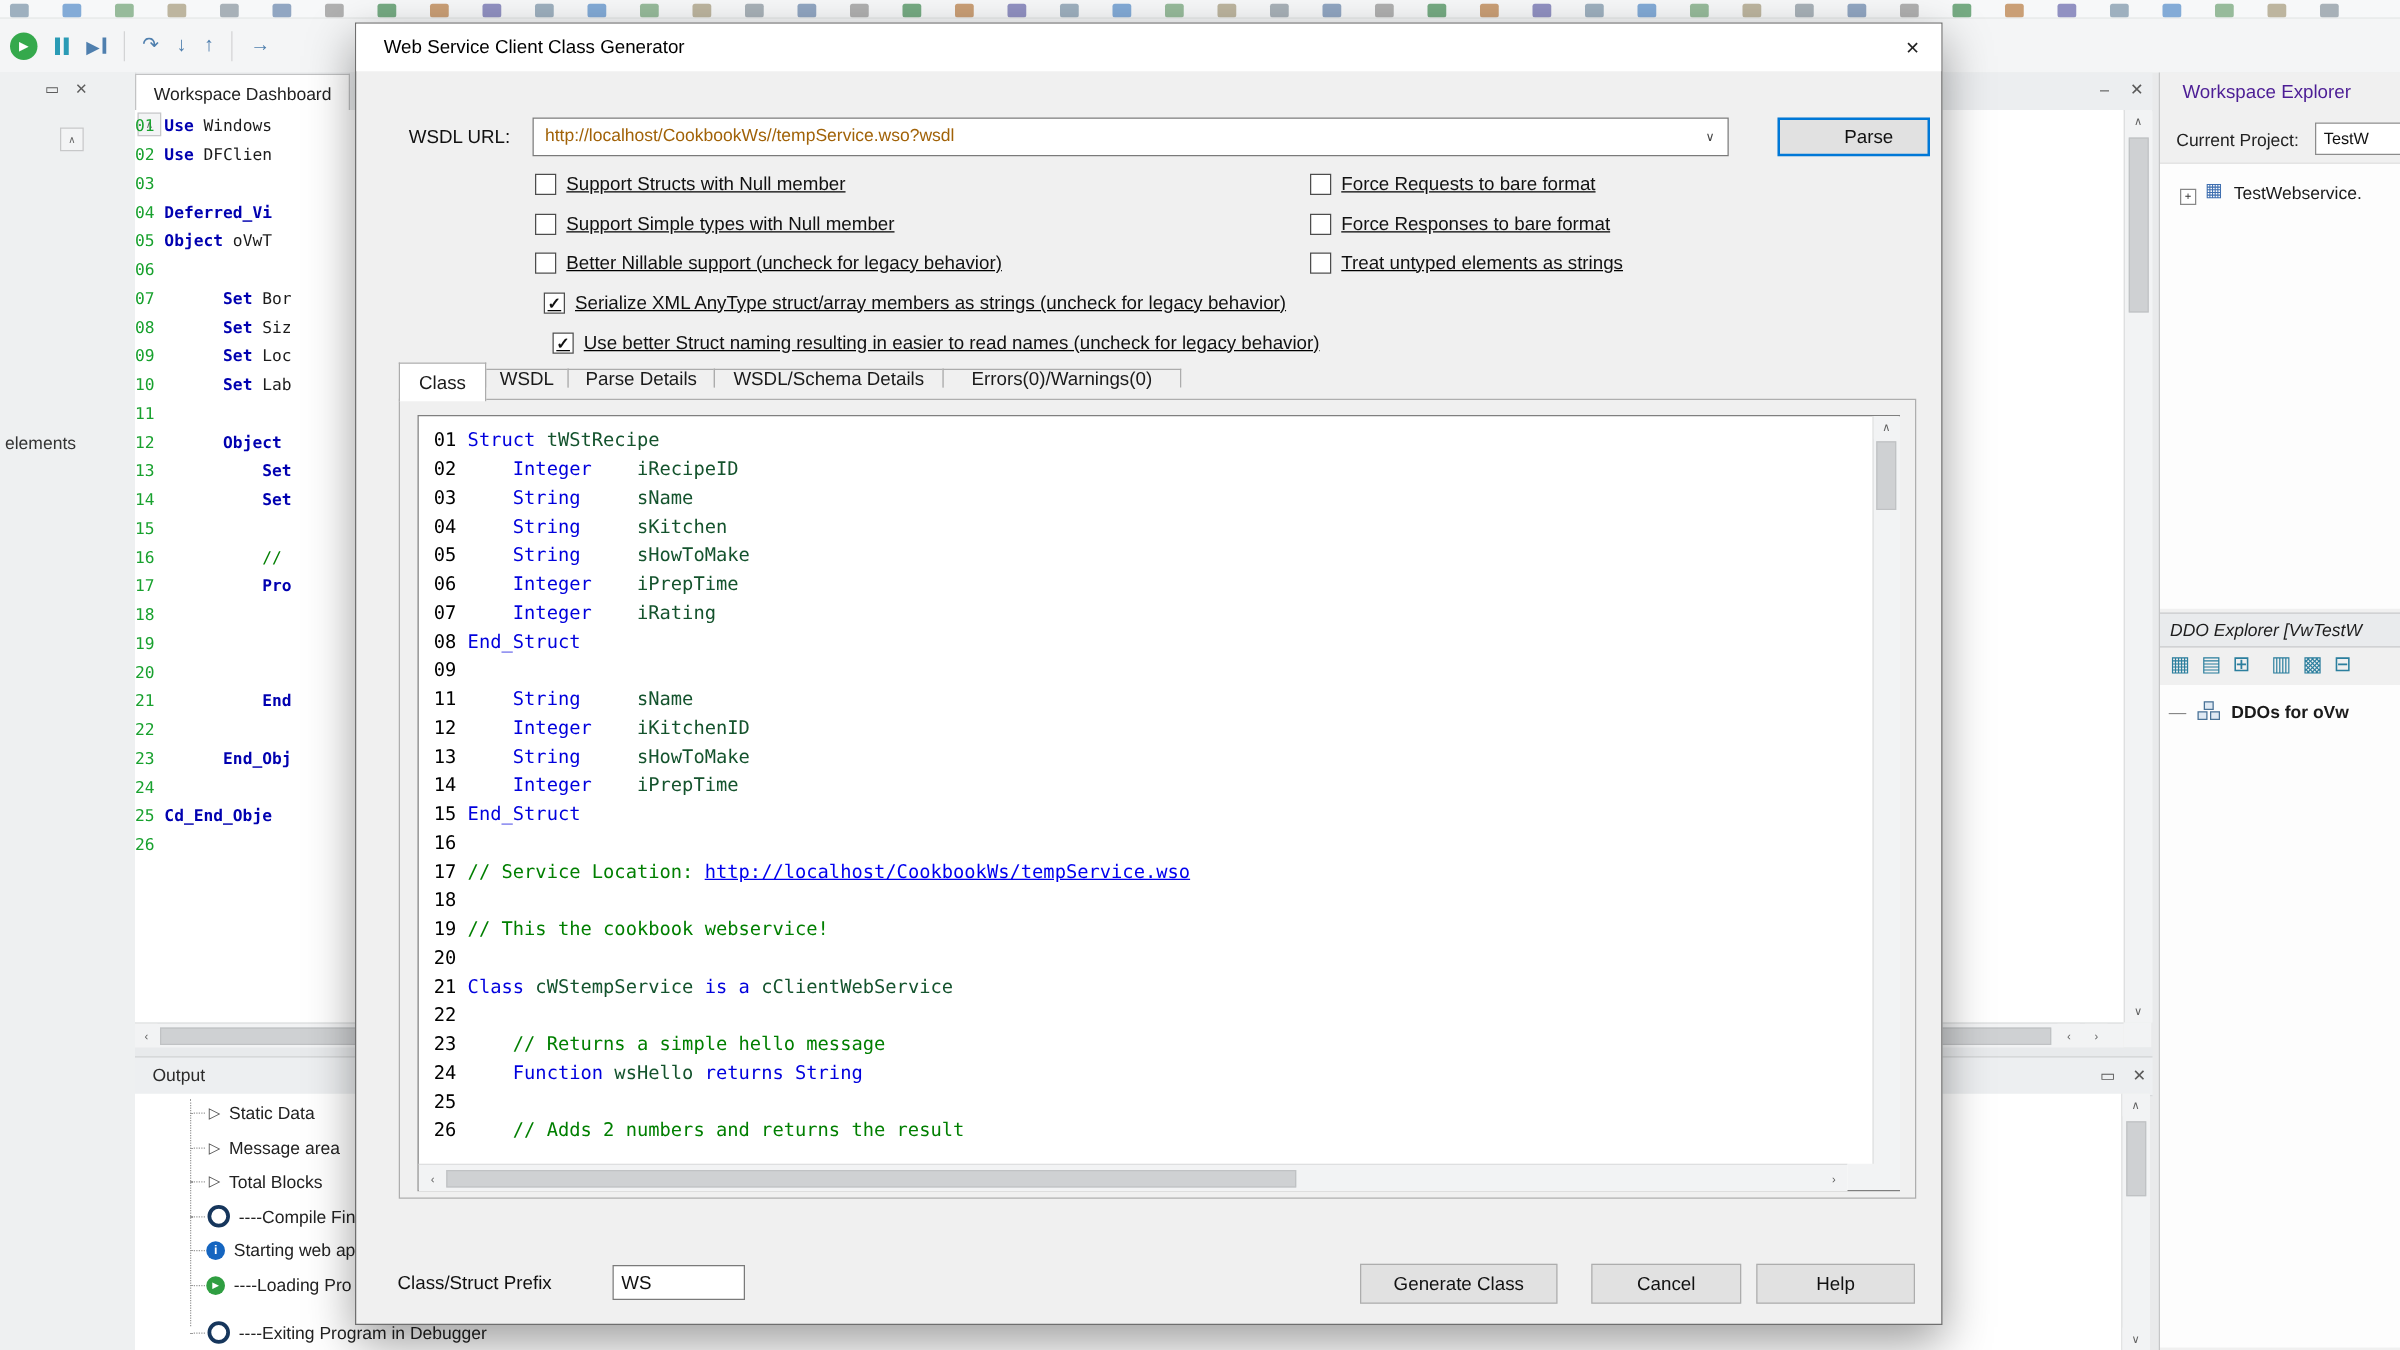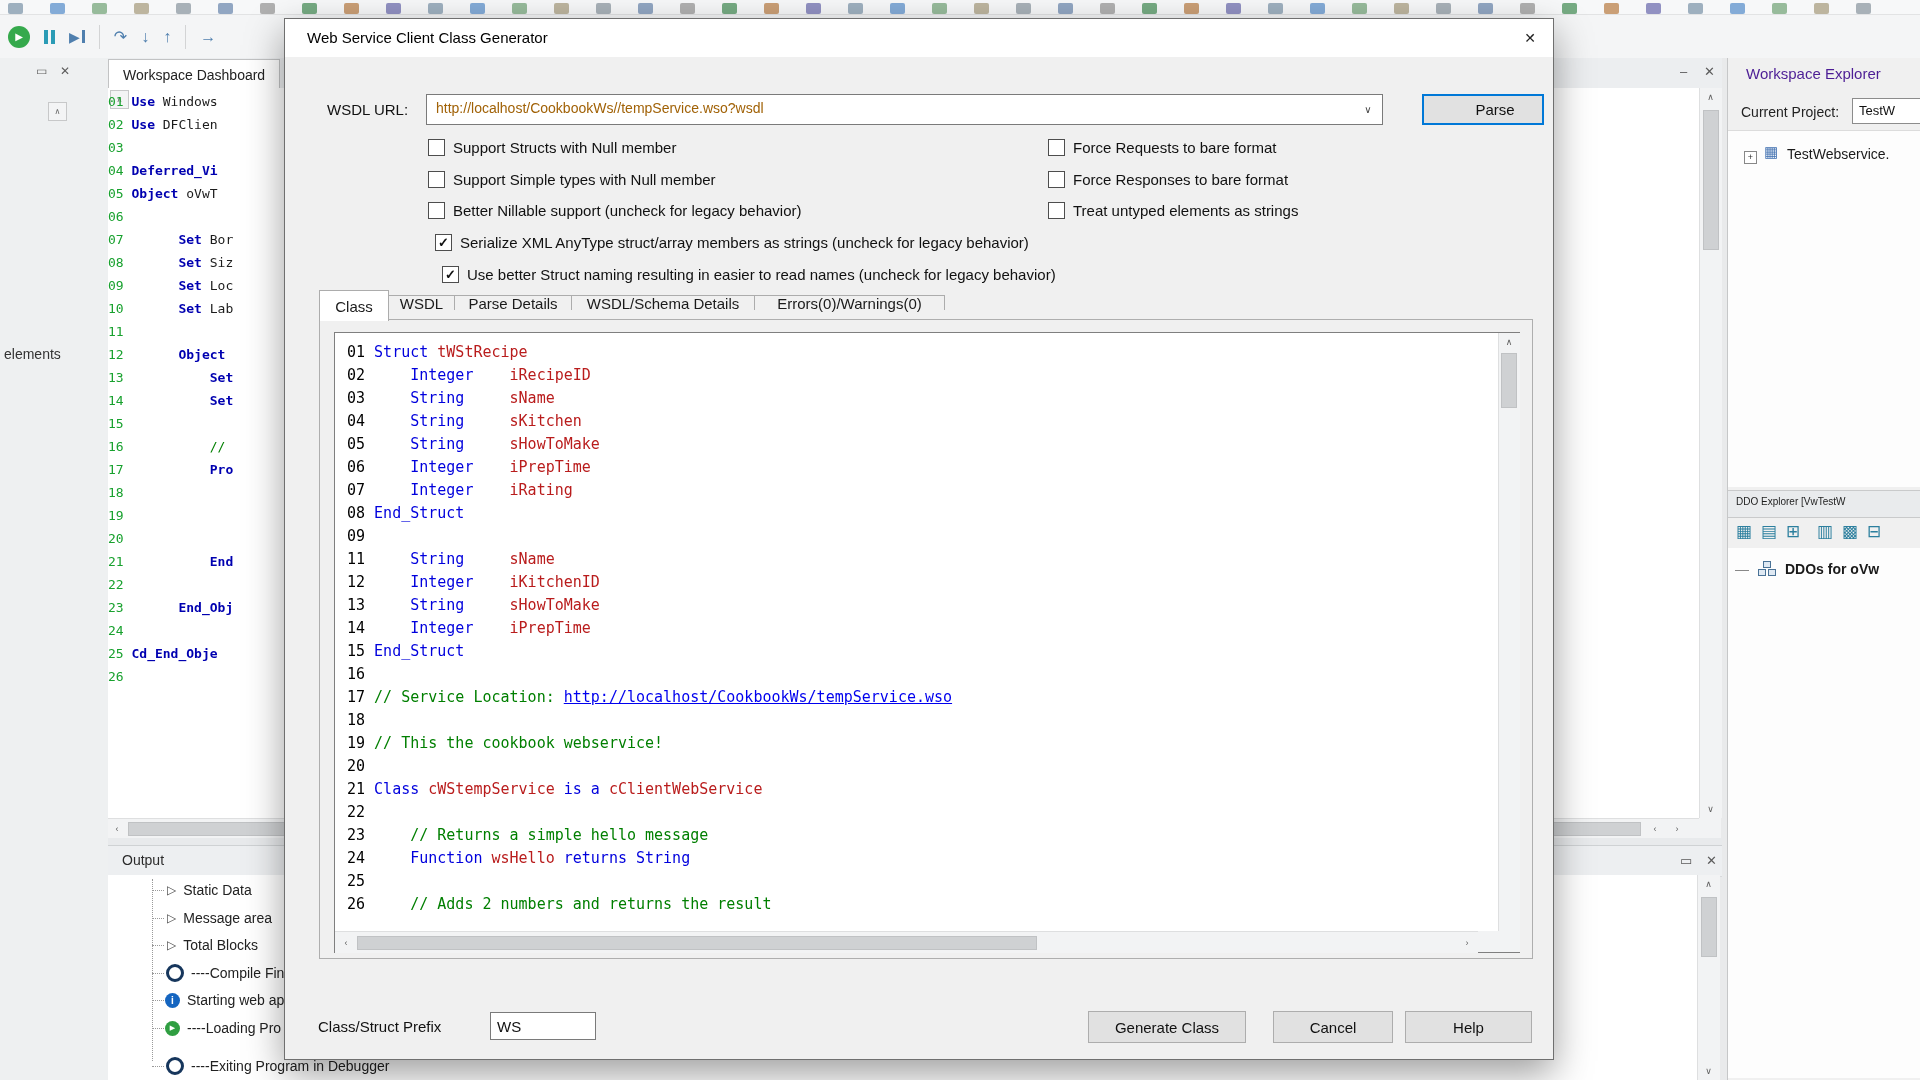--- a/index.html
+++ b/index.html
@@ -73,21 +73,21 @@
   #cp-label{position:absolute;left:13px;top:46px;font-size:14px;color:#222;}
   #cp-combo{position:absolute;left:124px;top:40px;width:69px;height:26px;background:#fff;border:1px solid #8c8c8c;
             font-size:13px;color:#111;line-height:24px;padding-left:6px;overflow:hidden;white-space:nowrap;box-sizing:border-box;}
   #we-tree{position:absolute;left:0;top:72px;width:193px;height:356px;background:#fdfdfd;border-top:1px solid #dcdcdc;}
   .plusbox{position:absolute;width:11px;height:11px;border:1px solid #888;background:#fff;color:#333;font-size:9px;
            display:flex;align-items:center;justify-content:center;line-height:9px;}
   .grid-ico{position:absolute;color:#3f6fb0;font-size:15px;}
   .tree-label{position:absolute;font-size:14px;color:#1a1a1a;white-space:nowrap;}
   #ddo-header{position:absolute;left:0;top:432px;width:193px;height:28px;background:#e9ebed;border-top:1px solid #c9cacb;
               border-bottom:1px solid #c9cacb;box-sizing:border-box;}
-  #ddo-title{position:absolute;left:8px;top:5px;font-size:10px;color:#1d1d1d;white-space:nowrap;overflow:hidden;width:182px;}
+  #ddo-title{position:absolute;left:8px;top:5px;font-size:14px;color:#1d1d1d;white-space:nowrap;overflow:hidden;width:182px;font-style:italic;}
   #ddo-toolbar{position:absolute;left:0;top:461px;width:193px;height:28px;}
   .ddo-ico{position:absolute;top:3px;color:#2c7f9e;font-size:17px;line-height:20px;}
   #ddo-tree{position:absolute;left:0;top:490px;width:193px;height:530px;background:#fdfdfd;}
   .org-icon{position:absolute;width:17px;height:15px;}
   .org-icon i{position:absolute;width:6px;height:5px;border:1px solid #4a7296;background:#dfe9f3;display:block;}
 
   
   #dialog{left:284px;top:18px;width:1268px;height:1040px;background:#f0f0f0;border:1px solid #6f6f6f;
           box-shadow:0 14px 36px rgba(0,0,0,.38);box-sizing:content-box;z-index:10;}
   #dlg-titlebar{position:absolute;left:0;top:0;width:1268px;height:38px;background:#fff;}
@@ -95,35 +95,35 @@
   #dlg-close{position:absolute;left:1222px;top:0;width:46px;height:38px;display:flex;align-items:center;justify-content:center;
              color:#222;font-size:14px;}
   .dlg-label{position:absolute;font-size:15px;color:#111;}
   #wsdl-combo{position:absolute;left:141px;top:75px;width:957px;height:31px;background:#fff;border:1px solid #7a7a7a;box-sizing:border-box;}
   #wsdl-text{position:absolute;left:9px;top:5px;font-size:14px;color:#a16207;white-space:nowrap;}
   #wsdl-arrow{position:absolute;right:2px;top:1px;width:24px;height:27px;display:flex;align-items:center;justify-content:center;
               color:#444;font-size:10px;}
   .wbtn{position:absolute;background:#e1e1e1;border:1px solid #adadad;display:flex;align-items:center;justify-content:center;
         font-size:15px;color:#111;box-sizing:border-box;}
   .wbtn.default{border:2px solid #0078d7;}
-  .cb-row{position:absolute;display:flex;align-items:center;gap:8px;height:20px;}
+  .cb-row{position:absolute;display:flex;align-items:center;gap:8px;height:20px;text-decoration:underline;}
   .cbbox{width:17px;height:17px;background:#fff;border:1px solid #4d4d4d;box-sizing:border-box;display:flex;align-items:center;
          justify-content:center;font-size:13px;font-weight:bold;color:#111;line-height:15px;}
   .cb-label{font-size:15px;color:#111;white-space:nowrap;}
   .dtab{position:absolute;height:15px;background:#f0f0f0;border:1px solid #acacac;border-bottom:none;display:flex;align-items:center;
         justify-content:center;font-size:15px;color:#1a1a1a;box-sizing:border-box;top:5px;z-index:1;}
   .dtab.active{top:0;height:31px;background:#fff;z-index:3;}
   #dlg-page{position:absolute;left:34px;top:300px;width:1214px;height:640px;background:#f0f0f0;border:1px solid #aeaeae;box-sizing:border-box;z-index:2;}
   #dlg-codebox{position:absolute;left:49px;top:313px;width:1186px;height:621px;background:#fff;border:1px solid #7f7f7f;box-sizing:border-box;z-index:2;}
   #dlg-code{position:absolute;left:0;top:0;width:1163px;height:598px;overflow:hidden;padding:8px 0 0 12px;box-sizing:border-box;
             font-size:15px;line-height:23px;}
   .cline{height:23px;white-space:pre;}
   .clnum{color:#000;}
   .seg-k{color:#0000dd;}
-  .seg-n{color:#b91c1c;text-align:center;}
+  .seg-n{color:#14532d;text-align:center;}
   .seg-c{color:#007f00;}
   .seg-l{color:#0000ee;text-decoration:underline;}
   #dlg-vscroll{position:absolute;left:1163px;top:0;width:21px;height:619px;}
   #dlg-hscroll{position:absolute;left:0;top:598px;width:1143px;height:21px;}
   #dlg-corner{position:absolute;left:1143px;top:598px;width:41px;height:21px;background:#f2f3f4;}
   #ibeam{position:absolute;left:516px;top:618px;width:12px;height:20px;}
   #ibeam .v{position:absolute;left:5px;top:2px;width:2px;height:16px;background:#2b2b2b;}
   #ibeam .t{position:absolute;left:2px;top:1px;width:8px;height:2px;background:#2b2b2b;}
   #ibeam .b{position:absolute;left:2px;top:17px;width:8px;height:2px;background:#2b2b2b;}
   #prefix-input{position:absolute;left:205px;top:993px;width:106px;height:28px;border:1px solid #7a7a7a;background:#fff;

